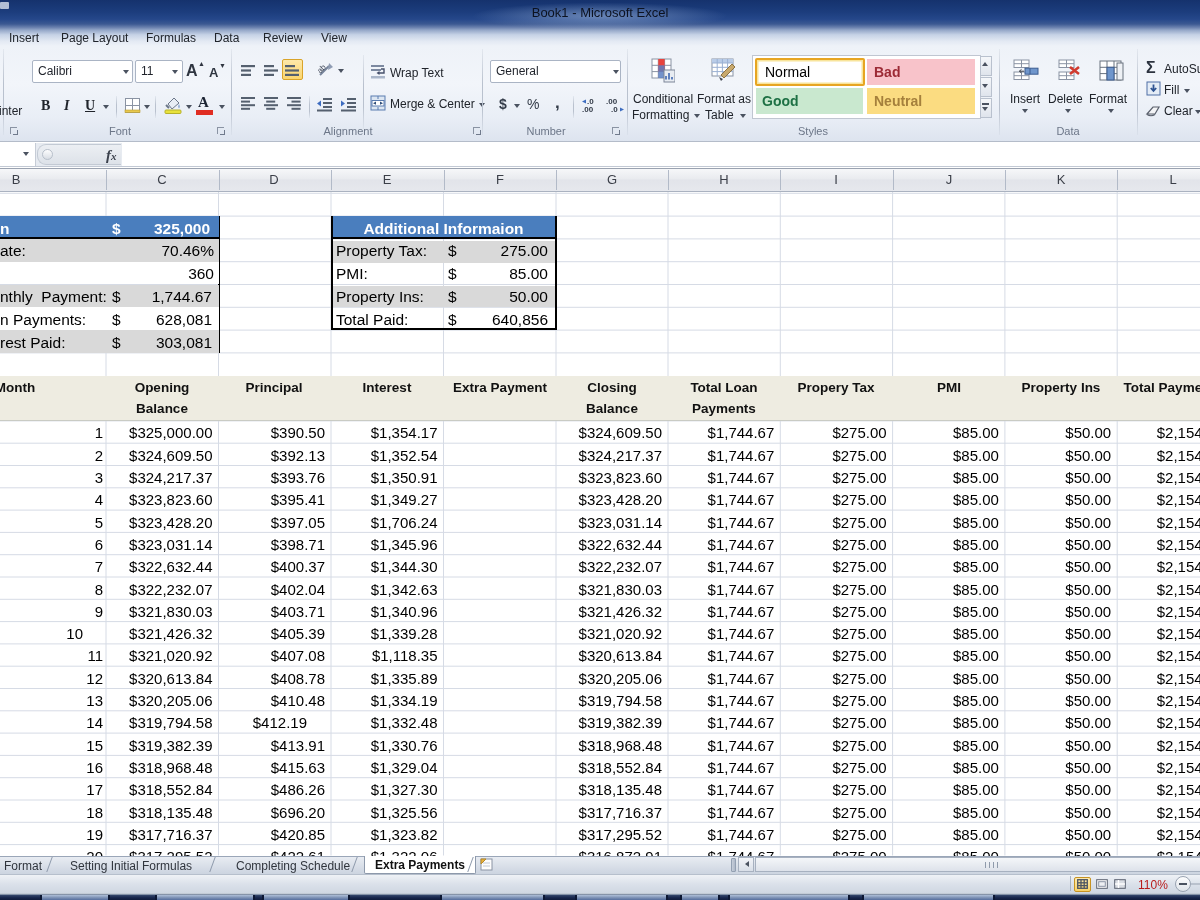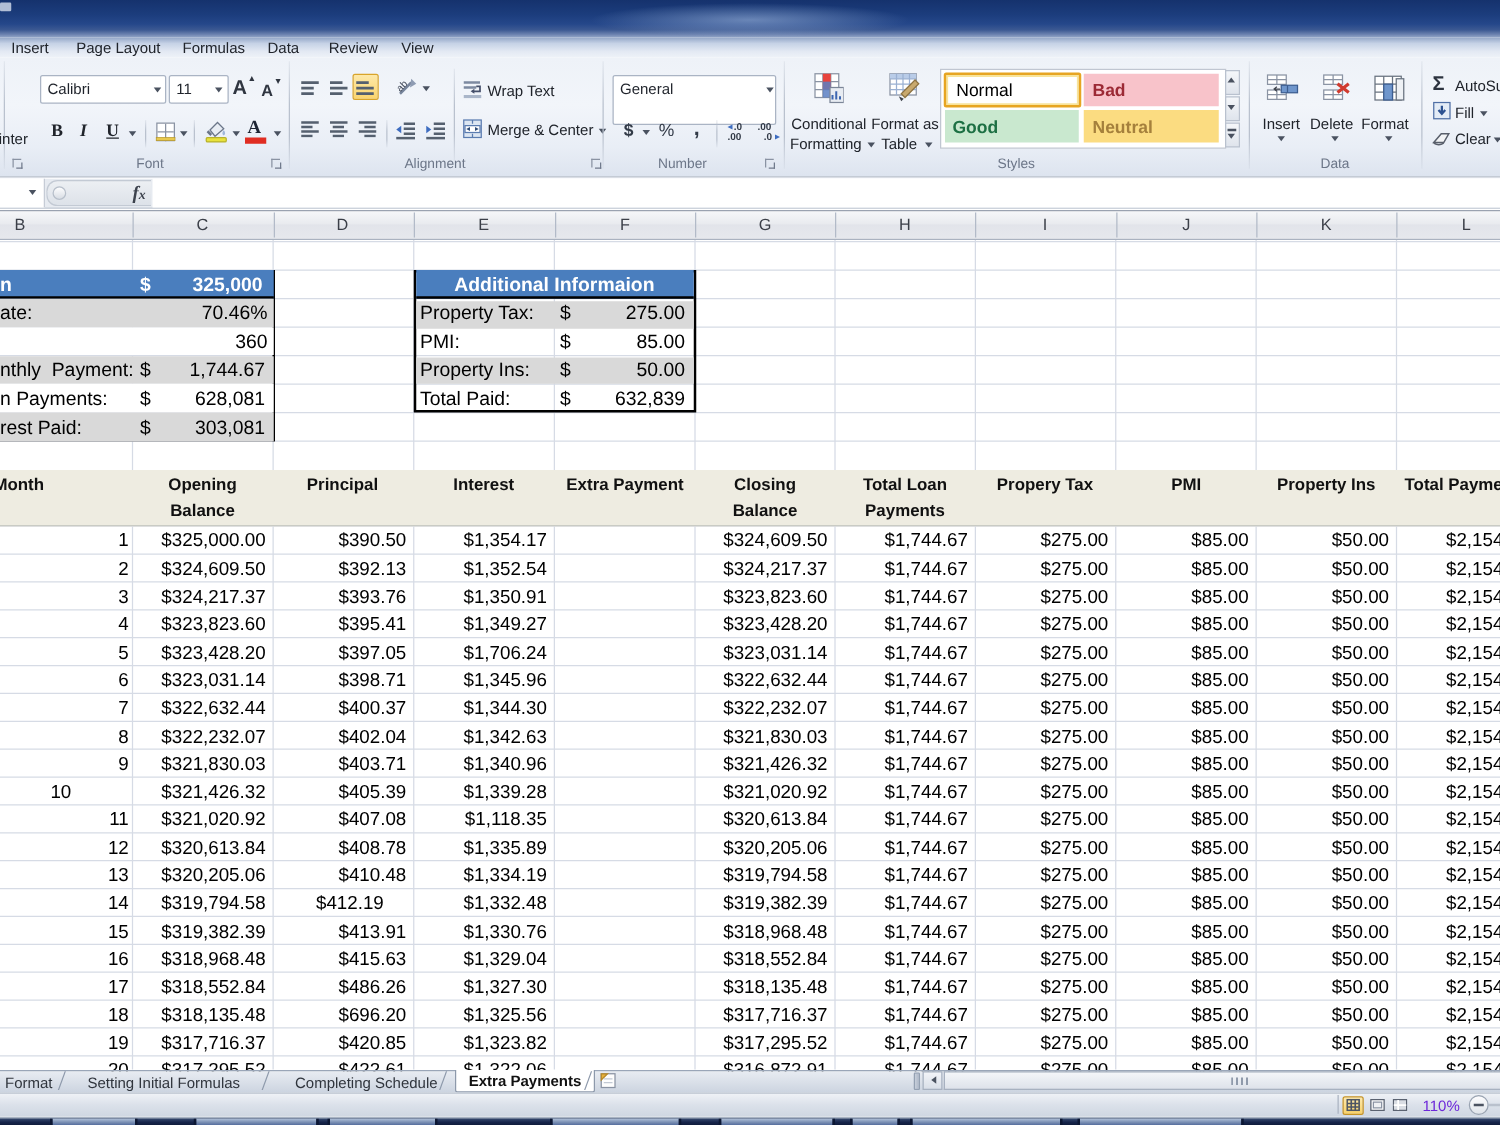--- a/index.html
+++ b/index.html
@@ -52,20 +52,21 @@
 #atab{position:absolute;top:855.5px;height:18px;background:#fff;border:1px solid #8d99ab;border-top:none;border-radius:0 0 2px 2px;font-size:12px;font-weight:bold;color:#111;padding:2.5px 10px 0 10px}
 
 #sbar{left:0;top:874px;width:1200px;height:19px;background:linear-gradient(180deg,#eff2f6 0%,#dbe1ea 50%,#cfd7e2 100%);border-top:1px solid #b6bfcc}
 
 #task{left:0;top:893px;width:1200px;height:7px;background:linear-gradient(180deg,#dde3ea 0%,#9aa7b8 18%,#2e4066 36%,#16244a 70%,#101c3c 100%)}
 .titem{position:absolute;top:894.8px;height:5.2px;background:linear-gradient(180deg,#aebfd8 0%,#7b90b4 55%,#566e9e 100%);border-left:2px solid #0c1733;border-right:2px solid #0c1733}
 </style></head><body>
 
 <div id="title" class="ab">
     <div class="glow"></div>
+    <div class="txt">Book1  -  Microsoft Excel</div>
     <div id="qat"></div>
   </div>
 
 <div id="tabrow" class="ab"></div>
 <span class="rtab" style="left:9px">Insert</span>
 <span class="rtab" style="left:61px">Page Layout</span>
 <span class="rtab" style="left:146px">Formulas</span>
 <span class="rtab" style="left:214px">Data</span>
 <span class="rtab" style="left:263px">Review</span>
 <span class="rtab" style="left:321px">View</span>
@@ -187,21 +188,21 @@
     <line x1="8" y1="1" x2="8" y2="4" stroke="#5a7cb0"></line>
     <line x1="8" y1="12" x2="8" y2="15" stroke="#5a7cb0"></line>
     <rect x="2" y="5.5" width="12" height="5.5" fill="#fff" stroke="#5a7cb0"></rect>
     <path d="M3 8.2 L6 6.6 L6 9.8 Z M13 8.2 L10 6.6 L10 9.8 Z" fill="#2f4d79"></path>
   </svg>
 <div class="btxt" style="left:390px;top:97px">Merge &amp; Center</div>
 <div class="darr" style="left:479px;top:103px"></div>
 <div class="glabel" style="left:288px">Alignment</div>
 <div class="launch" style="left:473px;top:127px"></div>
 <div class="gsep" style="left:482px"></div>
-<div class="combo" style="left:490px;top:60px;width:131px;height:40px">
+<div class="combo" style="left:490px;top:60px;width:131px;height:23px">
     <span>General</span>
     <div class="darr" style="left:122px;top:9px"></div>
   </div>
 <div class="btxt" style="left:499px;top:96px;font-size:14px;font-weight:bold;color:#323a47">$</div>
 <div class="darr" style="left:514px;top:104px"></div>
 <div class="btxt" style="left:527px;top:96px;font-size:14px;color:#323a47">%</div>
 <div class="btxt" style="left:555px;top:93px;font-size:17px;font-weight:bold;color:#323a47">,</div>
 <div class="gsep" style="left:573px;top:96px;height:22px"></div>
 <svg class="icon" style="left:581px;top:96px" width="20" height="17">
     <text x="6" y="8" font-size="8" font-weight="bold" fill="#323a47">.0</text>
@@ -507,21 +508,21 @@
 <div class="dv" style="right:1097.0px;top:602.8px">9</div>
 <div class="dv" style="right:987.5px;top:602.8px">$321,830.03</div>
 <div class="dv" style="right:875.0px;top:602.8px">$403.71</div>
 <div class="dv" style="right:762.5px;top:602.8px">$1,340.96</div>
 <div class="dv" style="right:538.0px;top:602.8px">$321,426.32</div>
 <div class="dv" style="right:425.7px;top:602.8px">$1,744.67</div>
 <div class="dv" style="right:313.4px;top:602.8px">$275.00</div>
 <div class="dv" style="right:201.1px;top:602.8px">$85.00</div>
 <div class="dv" style="right:88.8px;top:602.8px">$50.00</div>
 <div class="dv" style="right:-23.5px;top:602.8px">$2,154.67</div>
-<div class="dv" style="right:1143px;top:625.1px">10</div>
+<div class="dv" style="right:1117px;top:625.1px">10</div>
 <div class="dv" style="right:987.5px;top:625.1px">$321,426.32</div>
 <div class="dv" style="right:875.0px;top:625.1px">$405.39</div>
 <div class="dv" style="right:762.5px;top:625.1px">$1,339.28</div>
 <div class="dv" style="right:538.0px;top:625.1px">$321,020.92</div>
 <div class="dv" style="right:425.7px;top:625.1px">$1,744.67</div>
 <div class="dv" style="right:313.4px;top:625.1px">$275.00</div>
 <div class="dv" style="right:201.1px;top:625.1px">$85.00</div>
 <div class="dv" style="right:88.8px;top:625.1px">$50.00</div>
 <div class="dv" style="right:-23.5px;top:625.1px">$2,154.67</div>
 <div class="dv" style="right:1097.0px;top:647.4px">11</div>
@@ -655,21 +656,21 @@
 <div class="trow" style="left:448px;top:242.3px">$</div>
 <div class="trow" style="right:652px;top:242.3px">275.00</div>
 <div class="trow" style="left:336px;top:265.1px">PMI:</div>
 <div class="trow" style="left:448px;top:265.1px">$</div>
 <div class="trow" style="right:652px;top:265.1px">85.00</div>
 <div class="trow" style="left:336px;top:287.9px">Property Ins:</div>
 <div class="trow" style="left:448px;top:287.9px">$</div>
 <div class="trow" style="right:652px;top:287.9px">50.00</div>
 <div class="trow" style="left:336px;top:310.7px">Total Paid:</div>
 <div class="trow" style="left:448px;top:310.7px">$</div>
-<div class="trow" style="right:652px;top:310.7px">632,839</div>
+<div class="trow" style="right:652px;top:310.7px">640,856</div>
 
 <div id="tabbar" class="ab"></div>
 <div class="stab" style="left:-4px">Format</div>
 <div class="stab" style="left:62px">Setting Initial Formulas</div>
 <div class="stab" style="left:228px">Completing Schedule</div>
 <div class="stabsep" style="left:49px"></div>
 <div class="stabsep" style="left:212px"></div>
 <div class="stabsep" style="left:354px"></div>
 <div id="atab" style="left:364px">Extra Payments</div>
 <div class="stabsep" style="left:470px"></div>
@@ -701,21 +702,21 @@
   </svg>
 <svg class="ab" style="left:1096px;top:879px" width="12" height="10">
     <rect x="0.7" y="0.7" width="10.6" height="8.6" fill="#fff" stroke="#5a6270"></rect>
     <rect x="2.7" y="2.7" width="6.6" height="4.6" fill="#eef0f3" stroke="#8a93a3"></rect>
   </svg>
 <svg class="ab" style="left:1114px;top:879px" width="12" height="10">
     <rect x="0.7" y="0.7" width="10.6" height="8.6" fill="#d9dde3" stroke="#5a6270"></rect>
     <line x1="4.5" y1="1" x2="4.5" y2="9" stroke="#fff" stroke-width="1.4"></line>
     <line x1="1" y1="5" x2="11" y2="5" stroke="#fff" stroke-width="1.4"></line>
   </svg>
-<div class="ab" style="left:1138px;top:878px;font-size:12px;color:#6d28d9">110%</div>
+<div class="ab" style="left:1138px;top:878px;font-size:12px;color:#b91c1c">110%</div>
 <div class="ab" style="left:1175px;top:876px;width:16px;height:16px;border-radius:50%;background:linear-gradient(180deg,#fdfdfe,#dfe4ea);border:1px solid #9aa4b2"></div>
 <div class="ab" style="left:1179px;top:883px;width:8px;height:1.6px;background:#4a5260"></div>
 <div class="ab" style="left:1191px;top:882.5px;width:9px;height:2.4px;background:#b9c1cd"></div>
 
 <div id="task" class="ab"></div>
 <div class="titem" style="left:40px;width:70px"></div>
 <div class="titem" style="left:155px;width:100px"></div>
 <div class="titem" style="left:262px;width:88px"></div>
 <div class="titem" style="left:440px;width:105px"></div>
 <div class="titem" style="left:575px;width:93px"></div>

